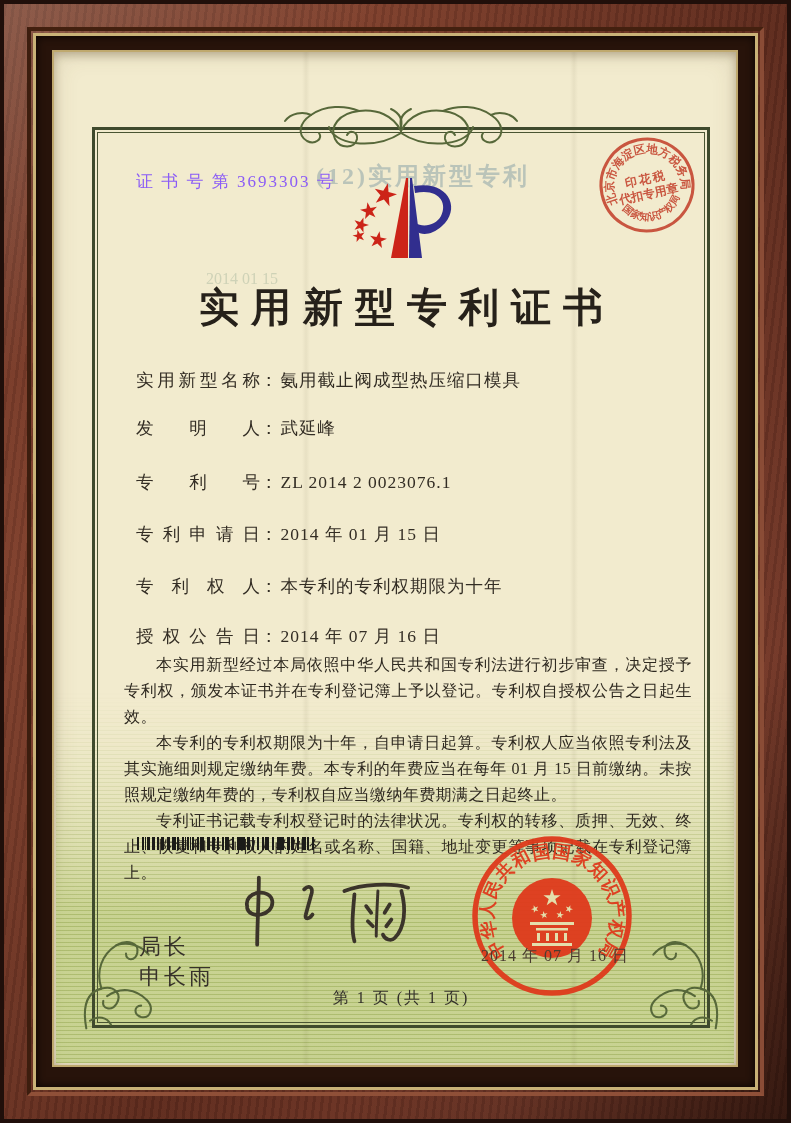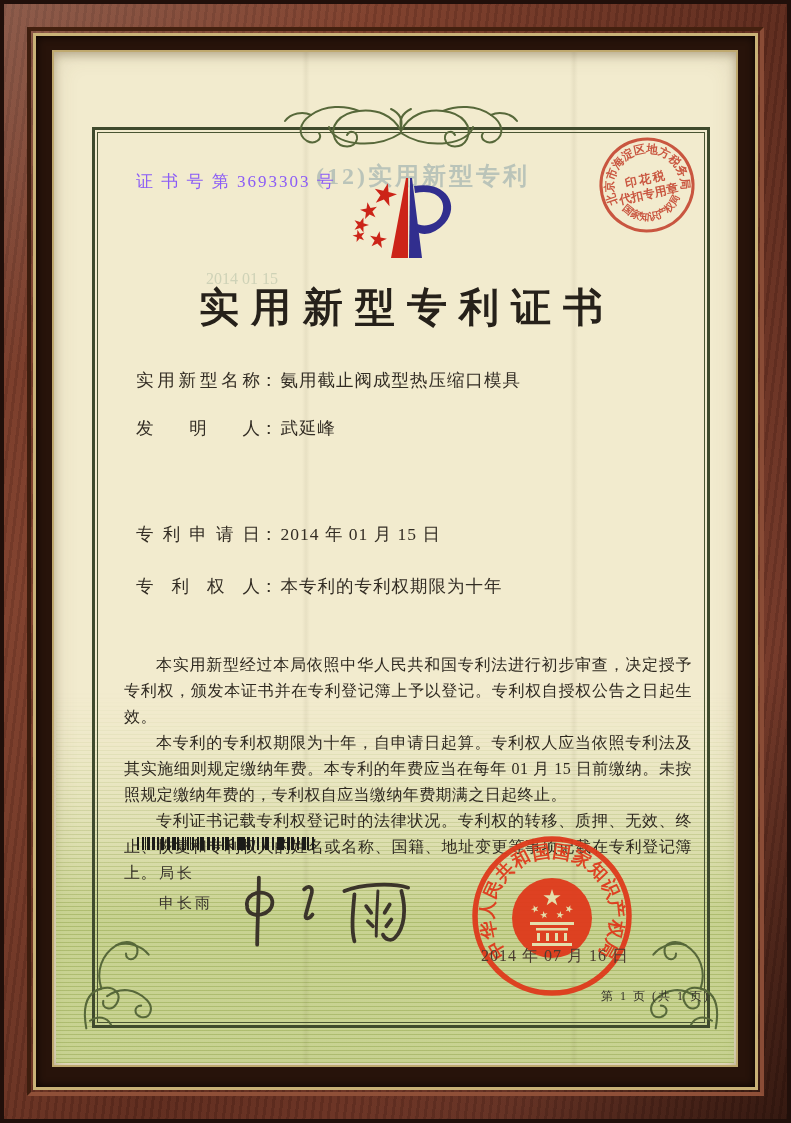--- a/index.html
+++ b/index.html
@@ -88,33 +88,33 @@
   .body-text p { font-size:16px; line-height:26px; color:#2f2a21;
     text-indent:2em; text-align:justify; margin:0; letter-spacing:.4px; }
 
   .barcode { position:absolute; left:83px; top:785px; width:178px; height:13px; z-index:2;
     background:
       repeating-linear-gradient(90deg,#1b1b18 0 2px,transparent 2px 5px),
       repeating-linear-gradient(90deg,#1b1b18 0 1px,transparent 1px 8px),
       repeating-linear-gradient(90deg,transparent 0 11px,#1b1b18 11px 13px),
       repeating-linear-gradient(90deg,transparent 0 17px,#1b1b18 17px 18px); }
 
-  .commissioner { position:absolute; left:85px; top:806px; z-index:2;
-    font-size:15px; color:#37322a; letter-spacing:3px; line-height:30px;margin-left:20px; }
+  .commissioner { position:absolute; left:85px; top:880px; z-index:2;
+    font-size:22px; color:#37322a; letter-spacing:3px; line-height:30px; }
   .signature { position:absolute; left:173px; top:806px; width:218px; height:108px; z-index:3; }
 
   .seal { position:absolute; left:408px; top:774px; width:180px; height:180px; z-index:3; opacity:.95; }
   .seal-date { position:absolute; left:406px; top:894px; width:190px; z-index:4;
     text-align:center; font-size:16px; color:#4a3c30; letter-spacing:1px; white-space:nowrap; }
 
   .tax-stamp { position:absolute; left:528px; top:68px; width:130px; height:130px; z-index:3;
     transform:rotate(-12deg); opacity:.92; }
 
   .footer { position:absolute; left:38px; top:936px; width:618px; z-index:2;
-    text-align:right; font-size:12px; letter-spacing:2px; color:#33302a; }
+    text-align:center; font-size:16px; letter-spacing:2px; color:#33302a; }
 </style>
 </head>
 <body>
 
 <div class="frame"></div>
 <div class="frame-bevel"></div>
 <div class="frame-mat"></div>
 
 <div class="paper">
 
@@ -174,22 +174,24 @@
     <g fill="#312e8e">
       <polygon points="68,10 70,10 80,90 67,90"></polygon>
       <path d="M72,18 C106,12 120,40 100,58 C90,67 80,68 74,63 L73,55 C82,60 94,57 99,48 C106,34 96,20 73,25 Z"></path>
     </g>
   </svg>
 
   <div class="title">实用新型专利证书</div>
 
   <div class="field f-0"><span class="flabel">实用新型名称</span><span class="fcolon">：</span><span class="fvalue">氨用截止阀成型热压缩口模具</span></div>
   <div class="field f-1"><span class="flabel">发明人</span><span class="fcolon">：</span><span class="fvalue">武延峰</span></div>
+  <div class="field f-2"><span class="flabel">专利号</span><span class="fcolon">：</span><span class="fvalue">ZL 2014 2 0023076.1</span></div>
   <div class="field f-3"><span class="flabel">专利申请日</span><span class="fcolon">：</span><span class="fvalue">2014 年 01 月 15 日</span></div>
   <div class="field f-4"><span class="flabel">专利权人</span><span class="fcolon">：</span><span class="fvalue">本专利的专利权期限为十年</span></div>
+  <div class="field f-5"><span class="flabel">授权公告日</span><span class="fcolon">：</span><span class="fvalue">2014 年 07 月 16 日</span></div>
 
   <div class="body-text">
     <p>本实用新型经过本局依照中华人民共和国专利法进行初步审查，决定授予专利权，颁发本证书并在专利登记簿上予以登记。专利权自授权公告之日起生效。</p>
     <p>本专利的专利权期限为十年，自申请日起算。专利权人应当依照专利法及其实施细则规定缴纳年费。本专利的年费应当在每年 01 月 15 日前缴纳。未按照规定缴纳年费的，专利权自应当缴纳年费期满之日起终止。</p>
     <p>专利证书记载专利权登记时的法律状况。专利权的转移、质押、无效、终止、恢复和专利权人的姓名或名称、国籍、地址变更等事项记载在专利登记簿上。</p>
   </div>
 
   <div class="barcode"></div>
 
   <div class="commissioner">

